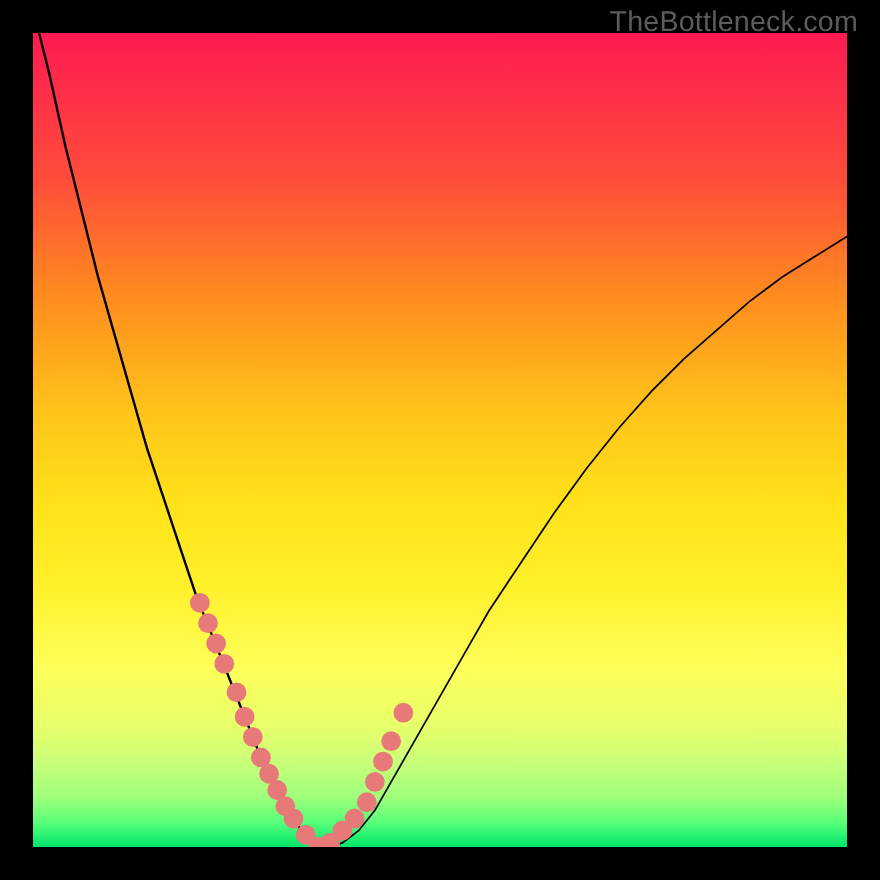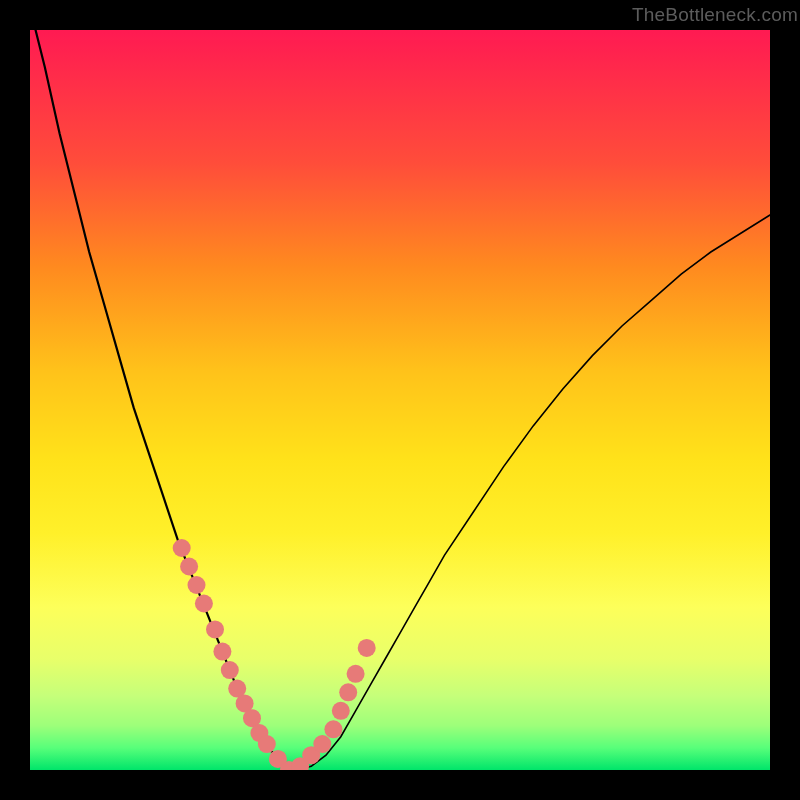--- a/index.html
+++ b/index.html
@@ -41,23 +41,23 @@
     position: absolute;
     background: #000;
   }
   .mask.top    { left: 0; top: 0; width: 800px; height: 30px; }
   .mask.bottom { left: 0; top: 770px; width: 800px; height: 30px; }
   .mask.left   { left: 0; top: 0; width: 30px; height: 800px; }
   .mask.right  { left: 770px; top: 0; width: 30px; height: 800px; }
   .watermark {
     position: absolute;
     top: 4px;
-    right: 2px;
+    right: 20px;
     font-family: Arial, Helvetica, sans-serif;
-    font-size: 19px;
+    font-size: 26px;
     font-weight: 500;
     color: #5c5c5c;
     letter-spacing: 0.2px;
   }
   svg.overlay {
     position: absolute;
     left: 30px;
     top: 30px;
     width: 740px;
     height: 740px;

